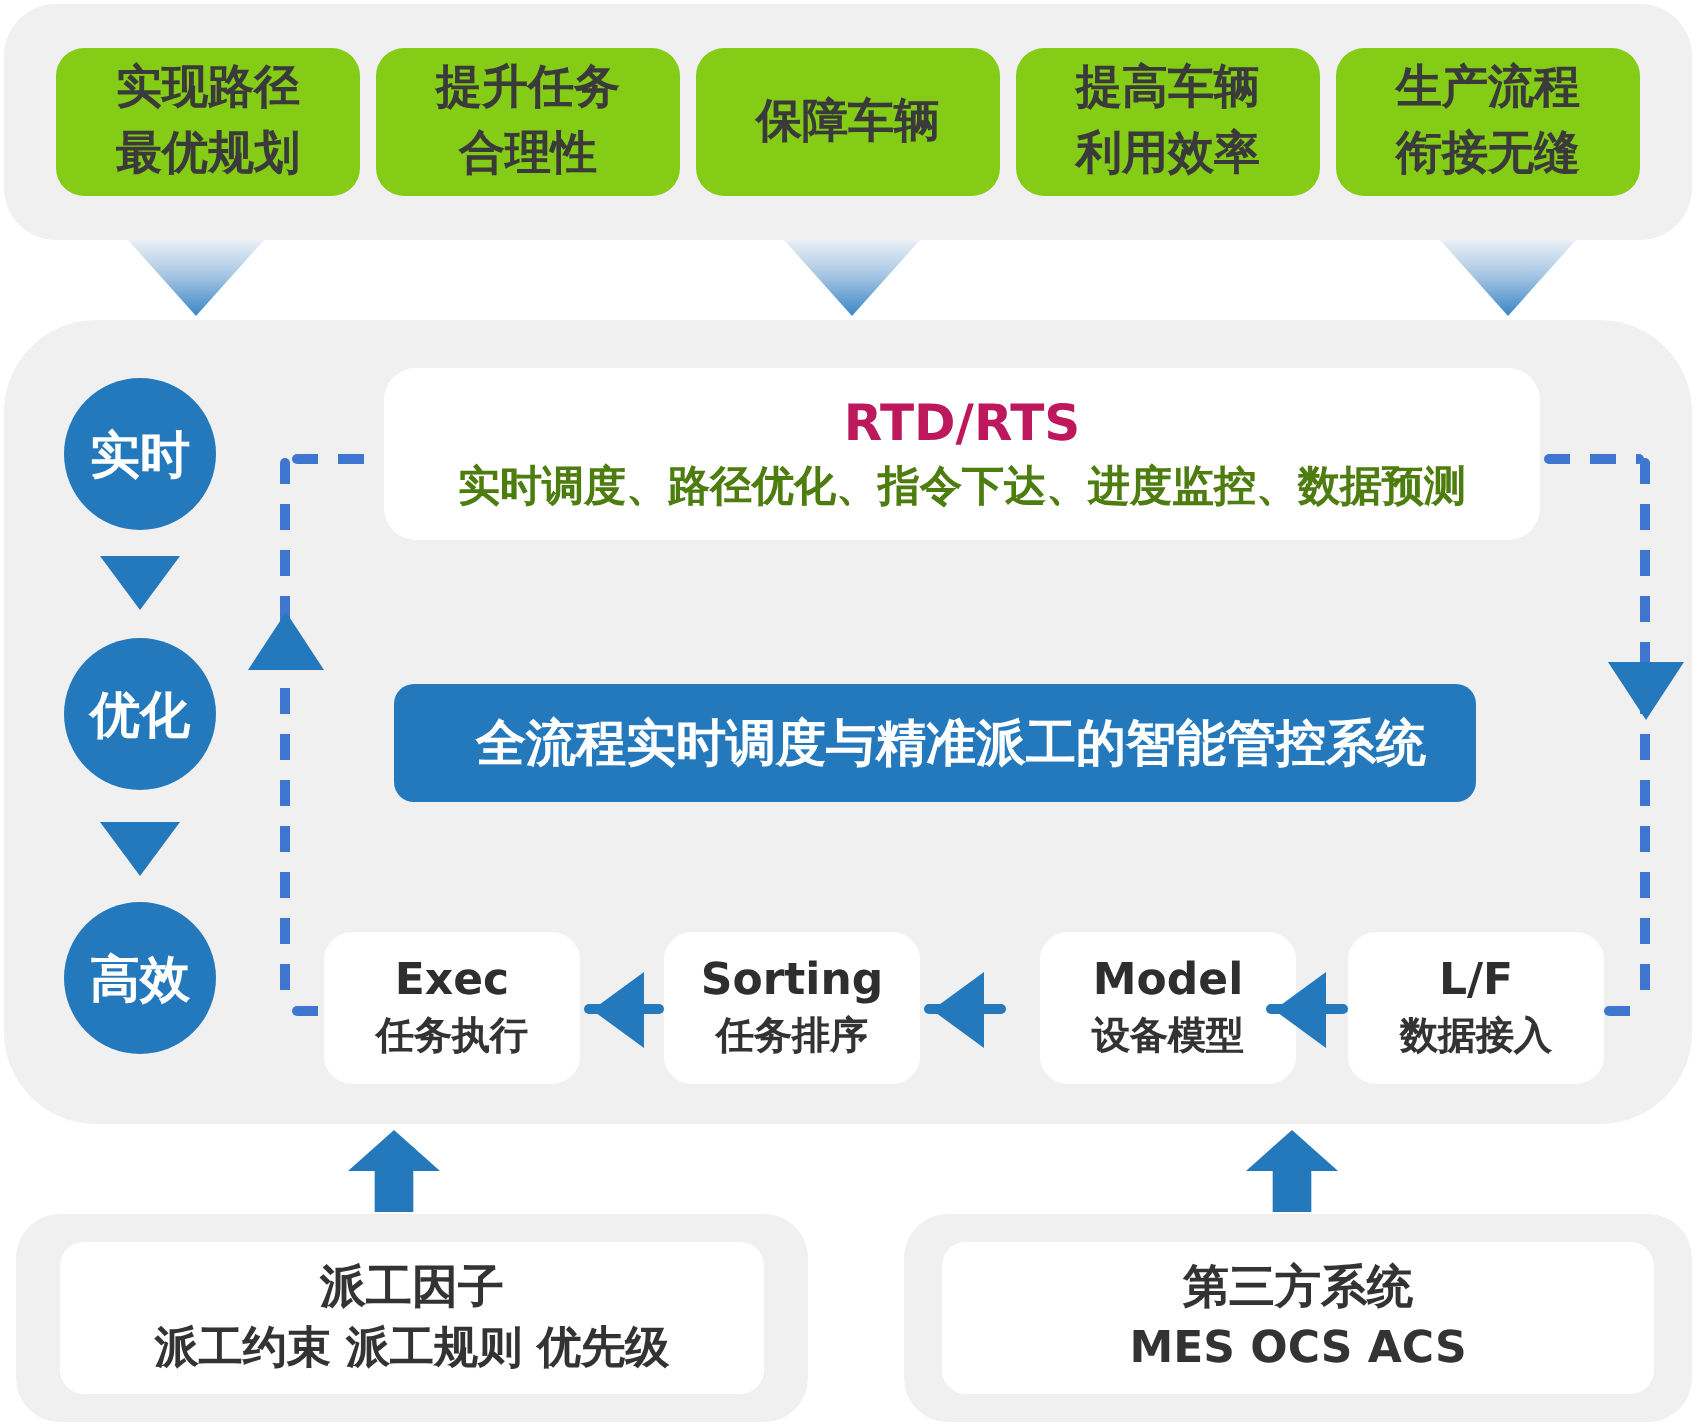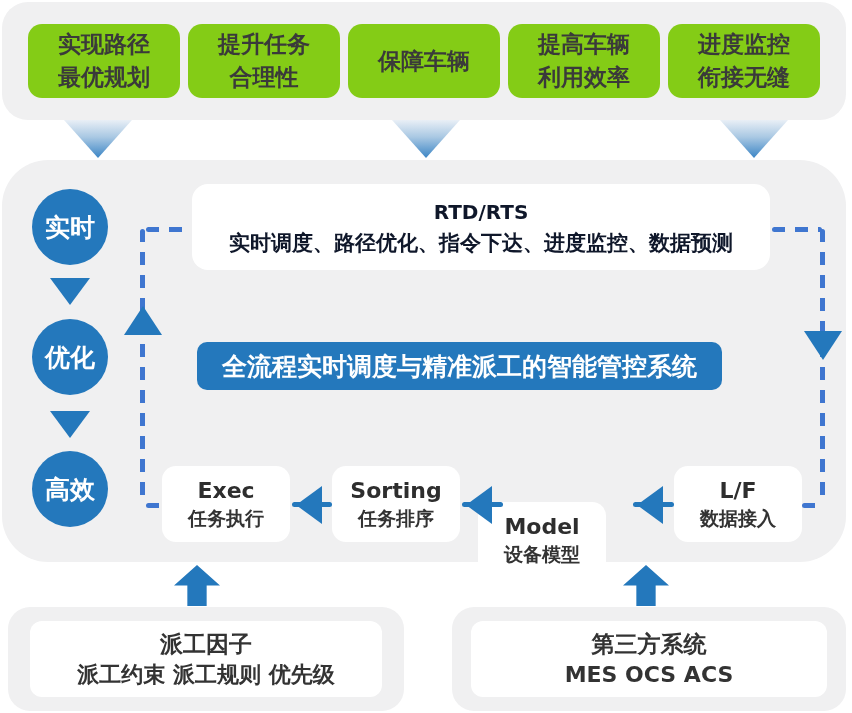--- a/index.html
+++ b/index.html
@@ -22,25 +22,25 @@
   
   .main-panel{left:2px;top:160px;width:844px;height:402px;background:#f0f0f1;border-radius:46px;}
 
   .kw-circle{width:76px;height:76px;border-radius:50%;background:#2478bc;color:#ffffff;
              font-size:25px;font-weight:bold;display:flex;align-items:center;justify-content:center;left:32px;}
   .tri-down{width:0;height:0;border-left:20px solid transparent;border-right:20px solid transparent;
             border-top:27px solid #2478bc;left:50px;}
 
   .rtd-box{left:192px;top:184px;width:578px;height:86px;background:#ffffff;border-radius:16px;
            display:flex;flex-direction:column;align-items:center;justify-content:center;text-align:center;}
-  .rtd-title{font-size:20px;font-weight:bold;color:#0f172a;line-height:32px;}
-  .rtd-sub{font-size:21px;font-weight:600;color:#0f172a;line-height:30px;}
+  .rtd-title{font-size:25px;font-weight:bold;color:#be185d;line-height:32px;}
+  .rtd-sub{font-size:21px;font-weight:600;color:#4d7c0f;line-height:30px;}
 
-  .banner{left:197px;top:342px;width:525px;height:48px;background:#2478bc;border-radius:10px;
-          display:flex;align-items:center;justify-content:center;color:#ffffff;font-size:25px;font-weight:bold;}
+  .banner{left:197px;top:342px;width:525px;height:59px;background:#2478bc;border-radius:10px;
+          display:flex;align-items:center;justify-content:center;color:#ffffff;font-size:25px;font-weight:bold;padding-left:16px;}
 
   .stage{top:466px;width:128px;height:76px;background:#ffffff;border-radius:14px;
          display:flex;flex-direction:column;align-items:center;justify-content:center;text-align:center;}
   .stage-en{font-size:22px;font-weight:bold;color:#2e2e2e;line-height:28px;}
   .stage-zh{font-size:19px;font-weight:600;color:#333333;line-height:26px;}
 
   .flow-line{height:5px;top:502px;background:#2478bc;border-radius:3px;}
   .flow-tri{width:0;height:0;border-top:19px solid transparent;border-bottom:19px solid transparent;
             border-right:26px solid #2478bc;top:486px;}
 
@@ -78,21 +78,21 @@
       <div>合理性</div>
     </div>
     <div class="benefit">
       <div>保障车辆</div>
     </div>
     <div class="benefit">
       <div>提高车辆</div>
       <div>利用效率</div>
     </div>
     <div class="benefit">
-      <div>进度监控</div>
+      <div>生产流程</div>
       <div>衔接无缝</div>
     </div>
   </div>
 
   <div class="abs grad-arrow" style="left:64px;"></div>
   <div class="abs grad-arrow" style="left:392px;"></div>
   <div class="abs grad-arrow" style="left:720px;"></div>
 
   <div class="abs main-panel"></div>
 
@@ -119,21 +119,21 @@
   <div class="abs banner">全流程实时调度与精准派工的智能管控系统</div>
 
   <div class="abs stage" style="left:162px;">
     <div class="stage-en">Exec</div>
     <div class="stage-zh">任务执行</div>
   </div>
   <div class="abs stage" style="left:332px;">
     <div class="stage-en">Sorting</div>
     <div class="stage-zh">任务排序</div>
   </div>
-  <div class="abs stage" style="left:478px;margin-top:36px;">
+  <div class="abs stage" style="left:520px;">
     <div class="stage-en">Model</div>
     <div class="stage-zh">设备模型</div>
   </div>
   <div class="abs stage" style="left:674px;">
     <div class="stage-en">L/F</div>
     <div class="stage-zh">数据接入</div>
   </div>
 
   <div class="abs flow-line" style="left:292px;width:40px;"></div>
   <div class="abs flow-tri" style="left:296px;"></div>

